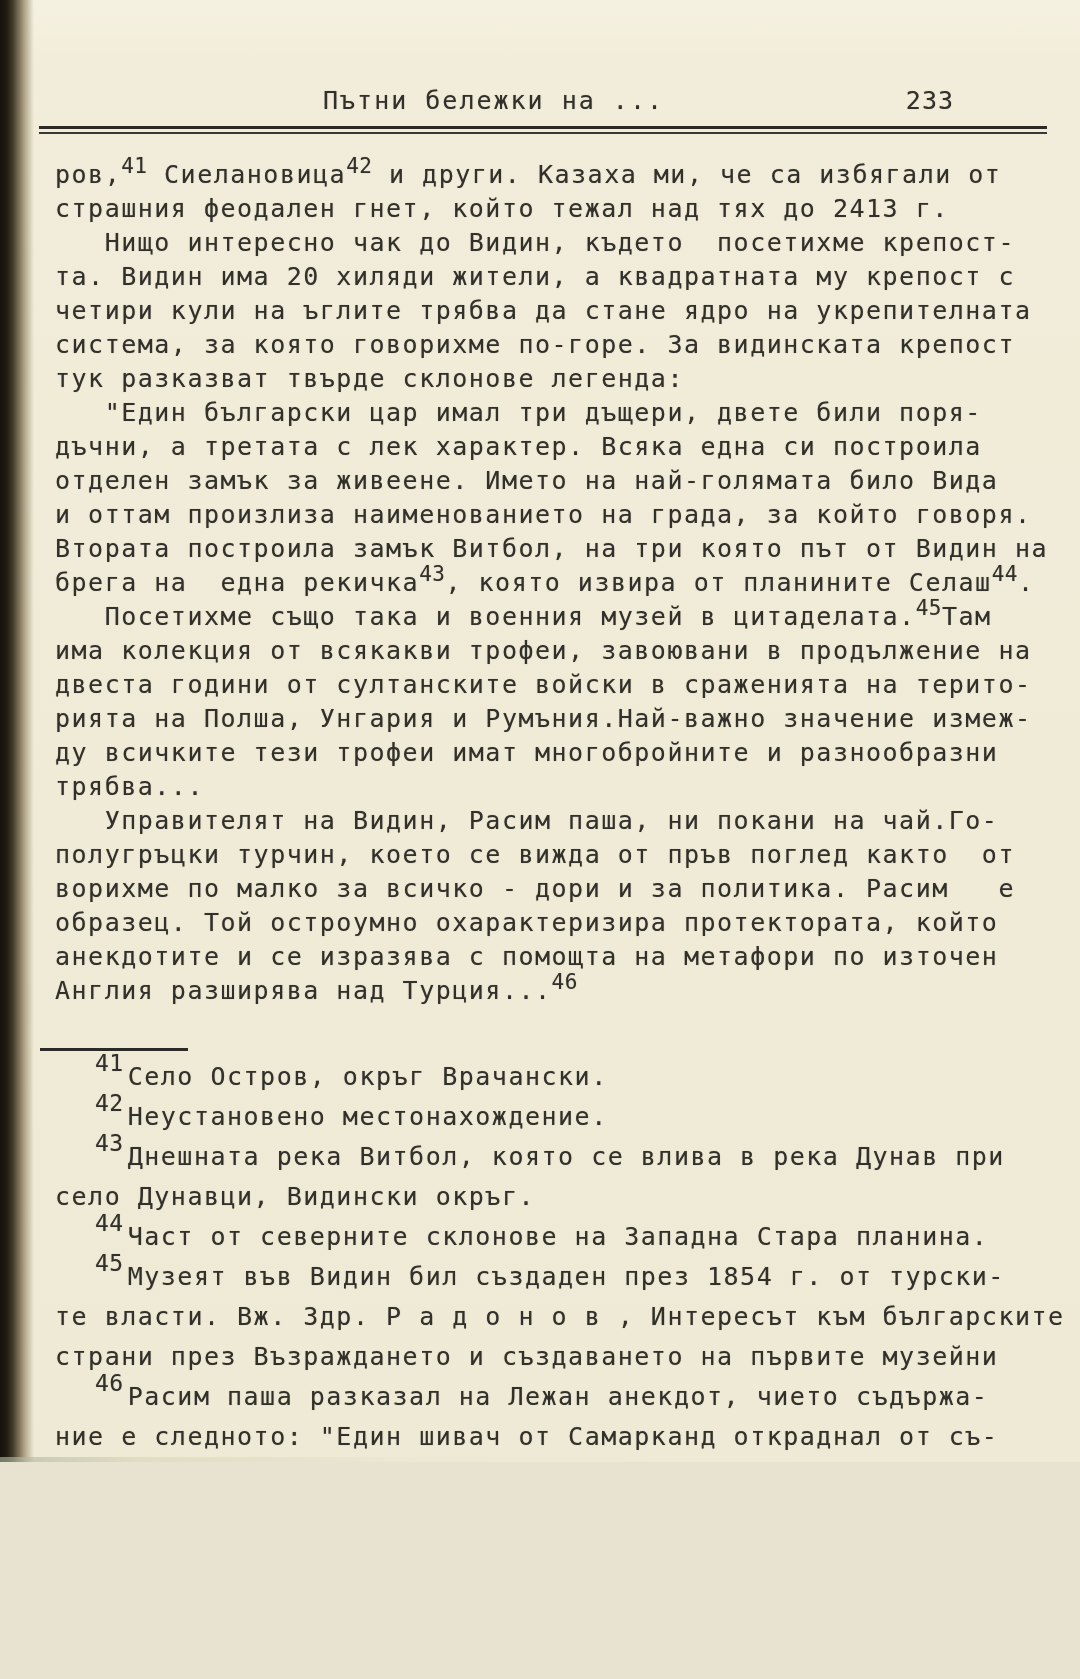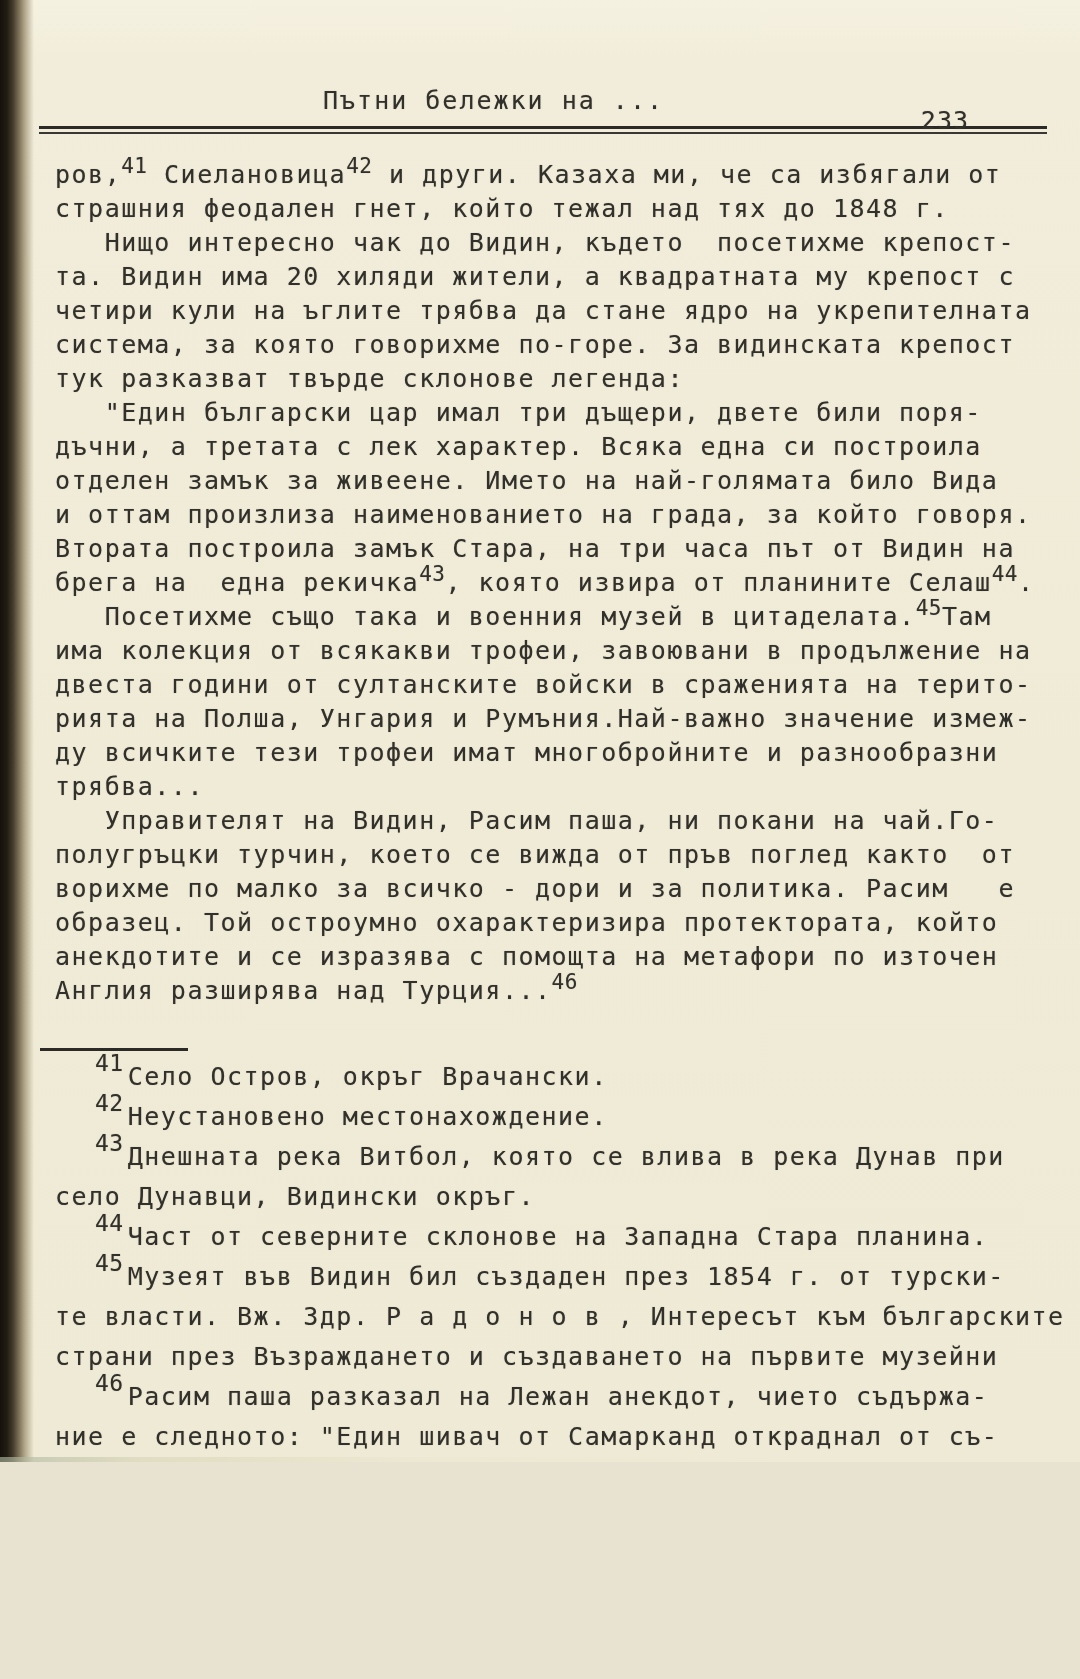--- a/index.html
+++ b/index.html
@@ -29,21 +29,21 @@
     opacity: 0.65;
   }
   .content {
     position: absolute; left: 55px; top: 0; width: 995px;
   }
   .header {
     position: relative; margin-top: 86px; height: 32px;
     font-size: 25px;
   }
   .header-title { position: absolute; left: 268px; letter-spacing: 2px; }
-  .header-page  { position: absolute; right: 81px; letter-spacing: 1px; margin-top: 20px; }
+  .header-page  { position: absolute; right: 96px; letter-spacing: 1px; }
   .rule {
     margin-top: 8px; margin-left: -16px; width: 1008px; height: 3px;
     border-top: 3px solid #2b2a26; border-bottom: 2px solid #3a3832;
   }
   #body-text { margin-top: 24px; }
   .line {
     white-space: pre;
     font-size: 25px;
     line-height: 34px;
     letter-spacing: 1.5px;
@@ -78,31 +78,31 @@
   <div class="content">
     <div class="header">
       <span class="header-title">Пътни бележки на ...</span>
       <span class="header-page">233</span>
     </div>
 
     <div class="rule"></div>
 
     <div id="body-text">
         <div class="line">ров,<sup>41</sup> Сиелановица<sup>42</sup> и други. Казаха ми, че са избягали от</div>
-        <div class="line">страшния феодален гнет, който тежал над тях до 1848 г.</div>
+        <div class="line">страшния феодален гнет, който тежал над тях до 2413 г.</div>
         <div class="line">   Нищо интересно чак до Видин, където  посетихме крепост-</div>
         <div class="line">та. Видин има 20 хиляди жители, а квадратната му крепост с</div>
         <div class="line">четири кули на ъглите трябва да стане ядро на укрепителната</div>
         <div class="line">система, за която говорихме по-горе. За видинската крепост</div>
         <div class="line">тук разказват твърде склонове легенда:</div>
         <div class="line">   "Един български цар имал три дъщери, двете били поря-</div>
         <div class="line">дъчни, а третата с лек характер. Всяка една си построила</div>
         <div class="line">отделен замък за живеене. Името на най-голямата било Вида</div>
         <div class="line">и оттам произлиза наименованието на града, за който говоря.</div>
-        <div class="line">Втората построила замък Стара, на три часа път от Видин на</div>
+        <div class="line">Втората построила замък Витбол, на три която път от Видин на</div>
         <div class="line">брега на  една рекичка<sup>43</sup>, която извира от планините Селаш<sup>44</sup>.</div>
         <div class="line">   Посетихме също така и военния музей в цитаделата.<sup>45</sup>Там</div>
         <div class="line">има колекция от всякакви трофеи, завоювани в продължение на</div>
         <div class="line">двеста години от султанските войски в сраженията на терито-</div>
         <div class="line">рията на Полша, Унгария и Румъния.Най-важно значение измеж-</div>
         <div class="line">ду всичките тези трофеи имат многобройните и разнообразни</div>
         <div class="line">трябва...</div>
         <div class="line">   Управителят на Видин, Расим паша, ни покани на чай.Го-</div>
         <div class="line">полугръцки турчин, което се вижда от пръв поглед както  от</div>
         <div class="line">ворихме по малко за всичко - дори и за политика. Расим   е</div>

